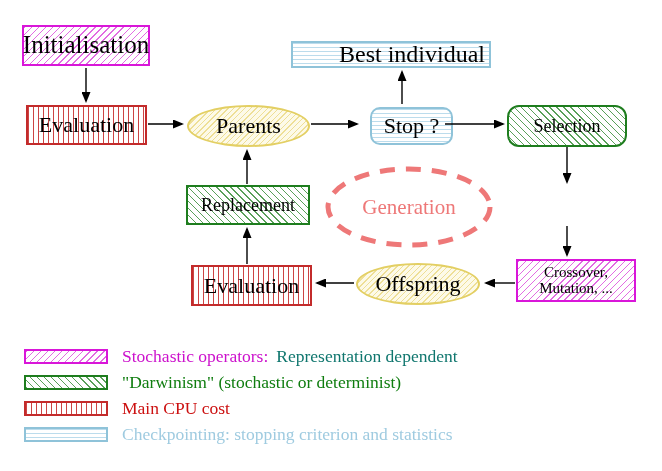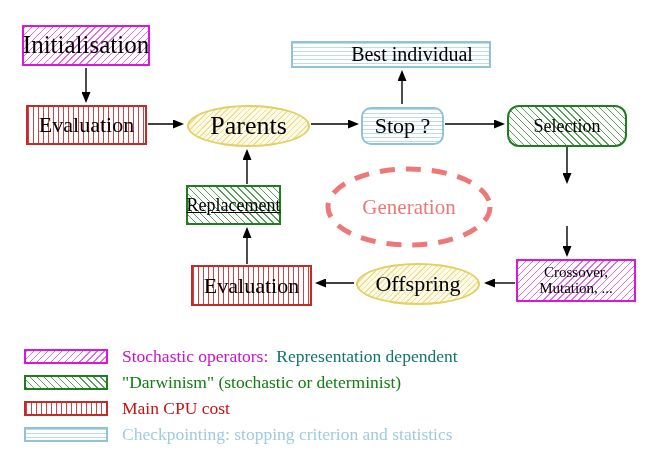--- a/index.html
+++ b/index.html
@@ -38,25 +38,25 @@
   .hatch-yellow{
     border:2px solid #e3cf63;
     background:repeating-linear-gradient(135deg,#eedf96 0px,#eedf96 1px,#fdfae8 1px,#fdfae8 4px);
   }
   .ellipse{border-radius:50%;}
   .rounded{border-radius:10px;}
 
   
   #n-initialisation{left:22px;top:25px;width:128px;height:41px;font-size:25px;}
   #n-evaluation-top{left:26px;top:105px;width:121px;height:40px;font-size:22px;}
-  #n-best-individual{left:291px;top:41px;width:200px;height:27px;font-size:20px;padding-left:42px;}
-  #n-parents{left:187px;top:105px;width:123px;height:42px;font-size:26px;text-align:center;}
-  #n-stop{left:361px;top:107px;width:83px;height:38px;font-size:22px;}
+  #n-best-individual{left:291px;top:41px;width:200px;height:27px;font-size:24px;padding-left:42px;}
+  #n-parents{left:187px;top:105px;width:123px;height:42px;font-size:22px;text-align:center;}
+  #n-stop{left:370px;top:107px;width:83px;height:38px;font-size:22px;}
   #n-selection{left:507px;top:105px;width:120px;height:42px;font-size:18px;border-radius:12px;}
-  #n-replacement{left:186px;top:185px;width:95px;height:40px;font-size:18px;text-decoration:underline;}
+  #n-replacement{left:186px;top:185px;width:124px;height:40px;font-size:18px;}
   #n-genitors{left:507px;top:186px;width:121px;height:39px;font-size:20px;}
   #n-evaluation-bottom{left:191px;top:265px;width:121px;height:41px;font-size:22px;}
   #n-offspring{left:356px;top:263px;width:124px;height:42px;font-size:22px;}
   #n-crossover{left:516px;top:259px;width:120px;height:43px;font-size:15px;flex-direction:column;justify-content:center;}
 
   #generation-wrap{position:absolute;left:323px;top:165px;width:172px;height:84px;}
   #generation-wrap svg{position:absolute;left:0;top:0;}
   #generation-label{
     position:absolute;left:0;top:0;width:100%;height:100%;
     display:flex;align-items:center;justify-content:center;

